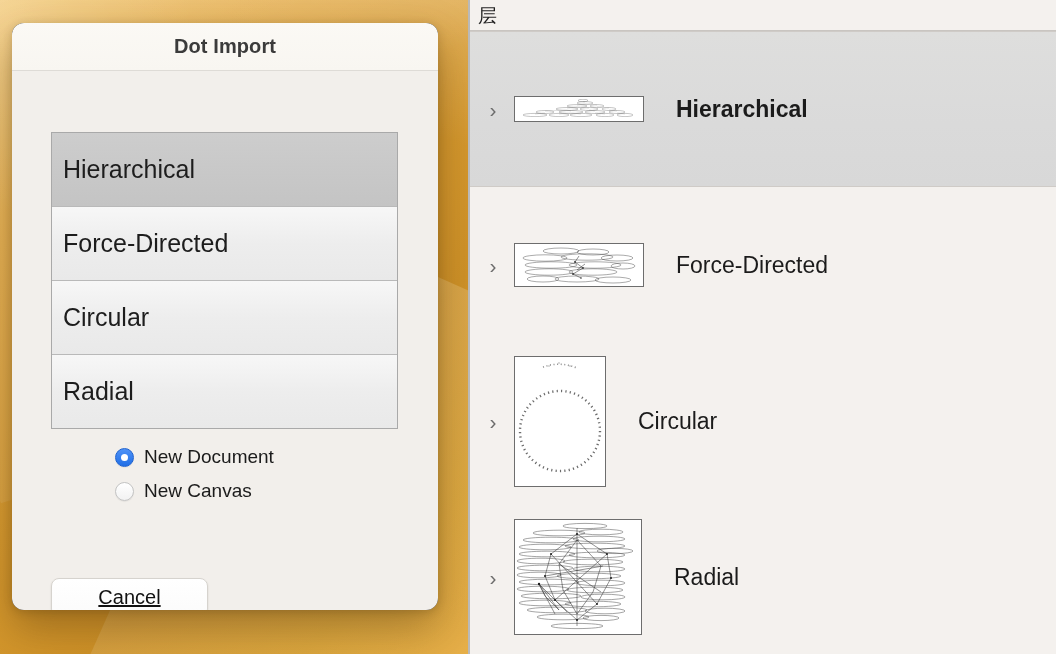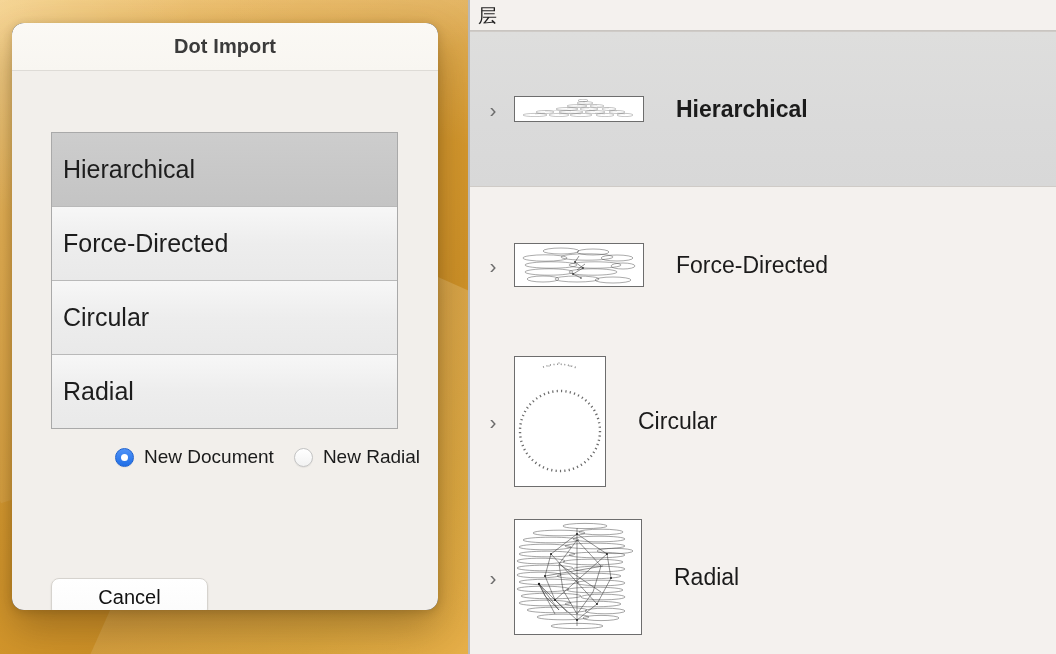--- a/index.html
+++ b/index.html
@@ -105,22 +105,22 @@
   .list-row:last-child { border-bottom: none; height: 73px; }
   .list-row.selected {
     background: linear-gradient(180deg, #cdcdcd 0%, #c8c8c8 55%, #c4c4c4 100%);
   }
 
   
   .radio-group {
     position: absolute;
     left: 103px; top: 375px;
     display: flex;
-    flex-direction: row;
-    gap: 20px;
+    flex-direction: column;
+    gap: 12px;
     text-align: right;
   }
   .radio-row {
     display: flex;
     align-items: center;
     gap: 10px;
   }
   .radio {
     width: 19px; height: 19px;
     border-radius: 50%;
@@ -158,20 +158,21 @@
   }
   .btn {
     width: 157px; height: 39px;
     border-radius: 8px;
     font-size: 20px;
     display: flex;
     align-items: center;
     justify-content: center;
     cursor: default;
     border: 1px solid transparent;
+    text-decoration: underline;
   }
   .btn-cancel {
     background: linear-gradient(180deg, #ffffff 0%, #fbfbfb 100%);
     border-color: #d6d3ce;
     color: #121212;
     box-shadow: 0 1px 2px rgba(0,0,0,0.12);
   }
   .btn-ok {
     background: linear-gradient(180deg, #5492f6 0%, #3070e8 100%);
     border-color: #2a64d4;
@@ -276,21 +277,21 @@
         </div>
       </div>
 
       <div class="radio-group">
         <div class="radio-row">
           <span class="radio on"></span>
           <span class="radio-label">New Document</span>
         </div>
         <div class="radio-row">
           <span class="radio"></span>
-          <span class="radio-label">New Radial</span>
+          <span class="radio-label">New Canvas</span>
         </div>
       </div>
 
       <div class="footer">
         <div class="btn btn-cancel">Cancel</div>
       </div>
 
     </div>
   </div>
 

